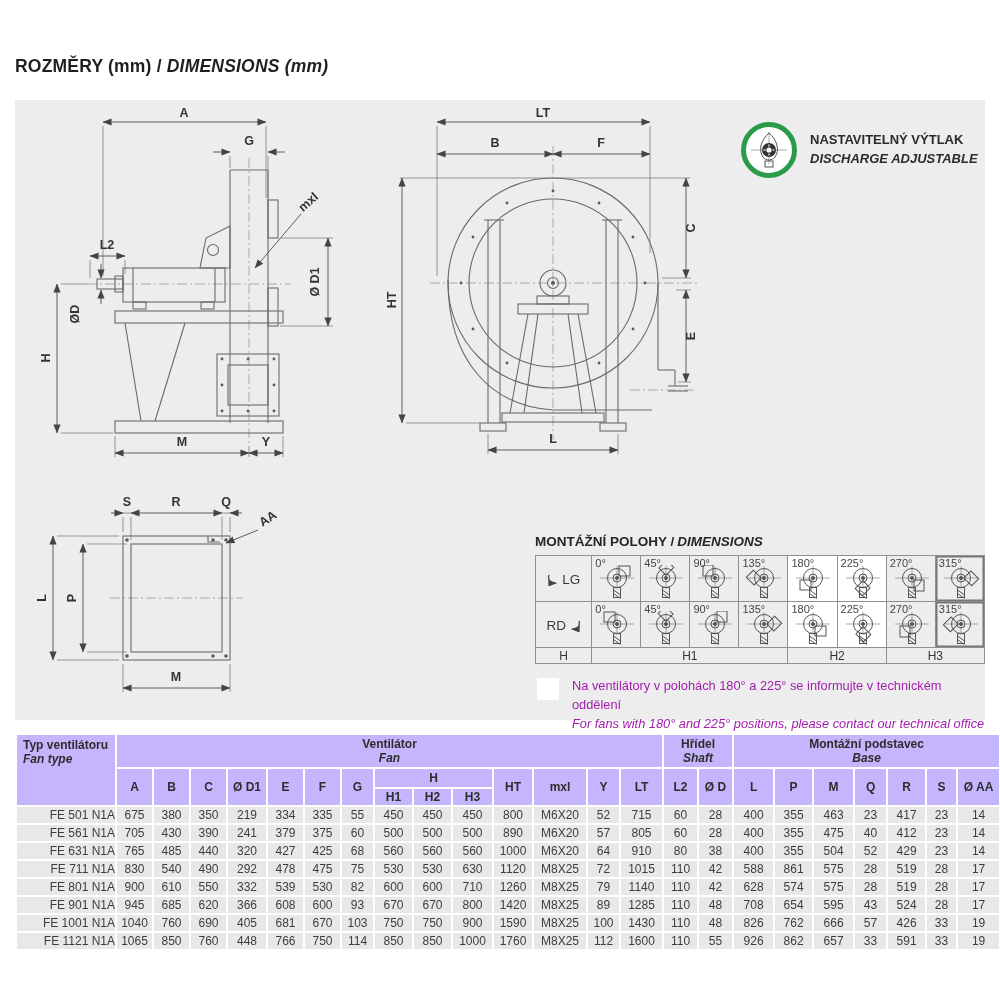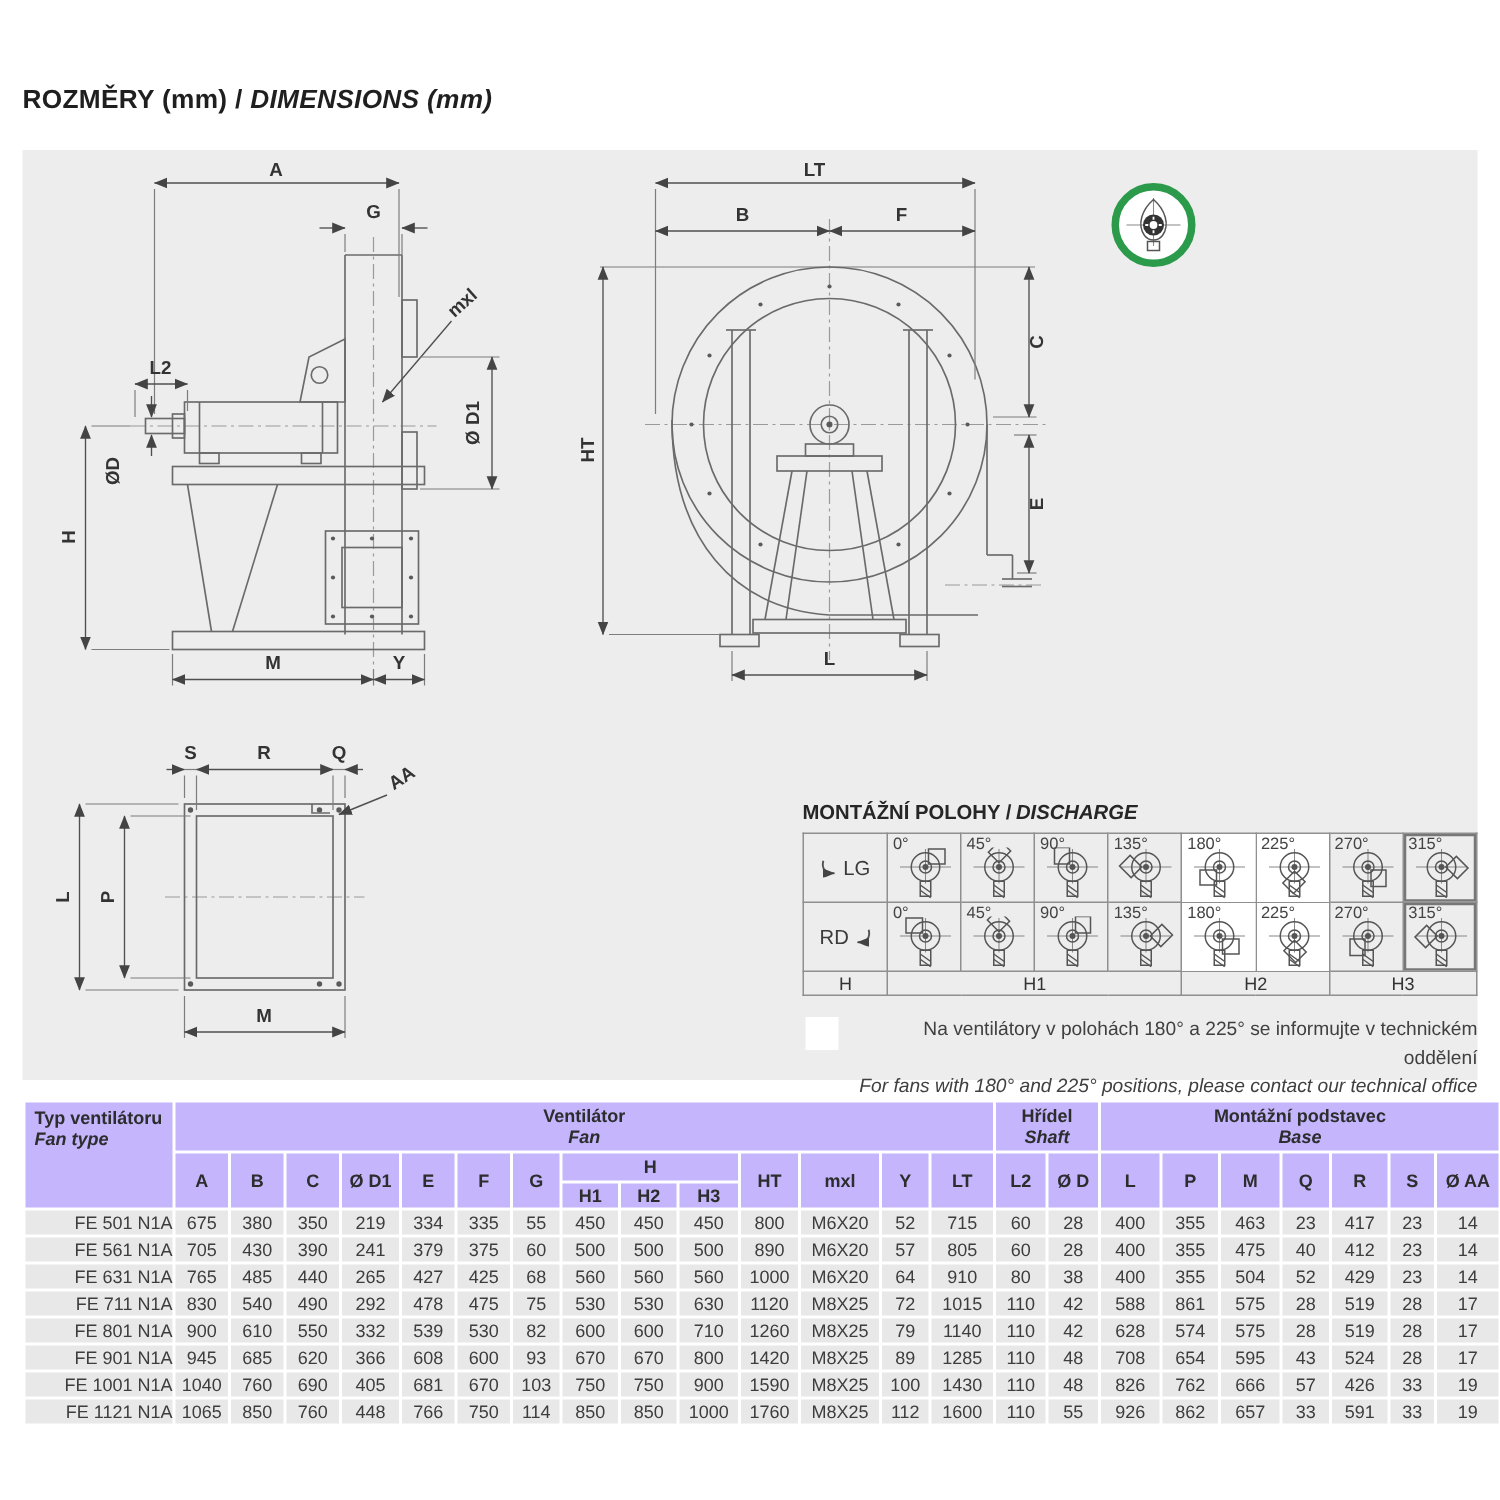--- a/index.html
+++ b/index.html
@@ -43,21 +43,21 @@
   td.pos-side span{font-size:13.5px;color:#3a3a3a;margin:0 1px;}
   .pos-cell{width:49px;height:45px;position:relative;vertical-align:top;}
   .pos-cell .ang{position:absolute;left:3px;top:1px;font-size:11px;color:#444;}
   .pos-cell.hl{background:#fff;}
   .pos-cell.thick{box-shadow:inset 0 0 0 1.5px #777;}
   .fan-ico{position:absolute;left:5px;top:9px;width:40px;height:36px;}
   .rot-arrow{width:15px;height:13px;vertical-align:-2px;}
   .pos-foot td{height:15px;text-align:center;font-size:12px;color:#333;}
   .pos-note{position:absolute;left:522px;top:576px;display:flex;gap:13px;align-items:flex-start;}
   .note-sq{width:22px;height:22px;background:#fff;flex:none;margin-top:2px;}
-  .note-text{font-size:12.8px;color:#404040;line-height:1.5;text-align:right;}
+  .note-text{font-size:12.8px;color:#a21caf;line-height:1.5;}
 
   
   .dim-table{position:absolute;left:15px;top:733px;width:970px;border-collapse:separate;border-spacing:2px;table-layout:fixed;}
   .dim-table th{background:#c4b5fd;font-size:12px;color:#2d2d2d;font-weight:700;padding:1px 0;line-height:1.2;}
   .dim-table th.fan-type-h{text-align:left;padding-left:6px;vertical-align:top;padding-top:3px;}
   .dim-table td{background:#e8e8e8;font-size:12px;color:#3d3d3d;text-align:center;padding:1px 0;height:13px;white-space:nowrap;}
   .dim-table td.rowlabel{text-align:right;padding-left:8px;}
   tr.grp th{height:30px;}
   tr.r2 th{height:16px;}
   tr.r3 th{height:14px;}
@@ -284,26 +284,30 @@
         <path class="ln" d="M20,3 C28,10 31,20 26,27 C23,31 17,31 14,27 C9,20 12,10 20,3 Z"></path>
         <circle cx="20" cy="20" r="7" fill="#333" stroke="none"></circle>
         <circle cx="20" cy="20" r="2.6" fill="#fff" stroke="none"></circle>
         <line x1="14.5" y1="20" x2="16.5" y2="20" stroke="#fff" stroke-width="1.2"></line>
         <line x1="23.5" y1="20" x2="25.5" y2="20" stroke="#fff" stroke-width="1.2"></line>
         <line x1="20" y1="14.5" x2="20" y2="16.5" stroke="#fff" stroke-width="1.2"></line>
         <line x1="20" y1="23.5" x2="20" y2="25.5" stroke="#fff" stroke-width="1.2"></line>
         <rect class="ln" x="16" y="31" width="8" height="6"></rect>
       </svg>
     </div>
+    <div class="badge-text">
+      <div>NASTAVITELNÝ VÝTLAK</div>
+      <div class="it">DISCHARGE ADJUSTABLE</div>
+    </div>
   </div>
 
 
   <div class="positions">
     <div class="pos-title">
-      <span>MONTÁŽNÍ POLOHY /</span><span class="it">DISCHARGE</span>
+      <span>MONTÁŽNÍ POLOHY /</span><span class="it">DIMENSIONS</span>
     </div>
     <table class="pos">
       <tbody>
       <tr>
             <td class="pos-side"><svg class="rot-arrow" viewBox="0 0 16 14">
                 <path d="M3,2 Q1,11 11,11" fill="none" stroke="#555" stroke-width="1.4" marker-end="url(#arrow)"></path>
               </svg><span>LG</span></td>
             <td class="pos-cell">
               <span class="ang">0°</span>
               <svg class="fan-ico" viewBox="0 0 40 36">
@@ -711,21 +715,21 @@
         <td>40</td>
         <td>412</td>
         <td>23</td>
         <td>14</td>
       </tr>
       <tr>
         <td class="rowlabel">FE 631 N1A</td>
         <td>765</td>
         <td>485</td>
         <td>440</td>
-        <td>265</td>
+        <td>320</td>
         <td>427</td>
         <td>425</td>
         <td>68</td>
         <td>560</td>
         <td>560</td>
         <td>560</td>
         <td>1000</td>
         <td>M6X20</td>
         <td>64</td>
         <td>910</td>

